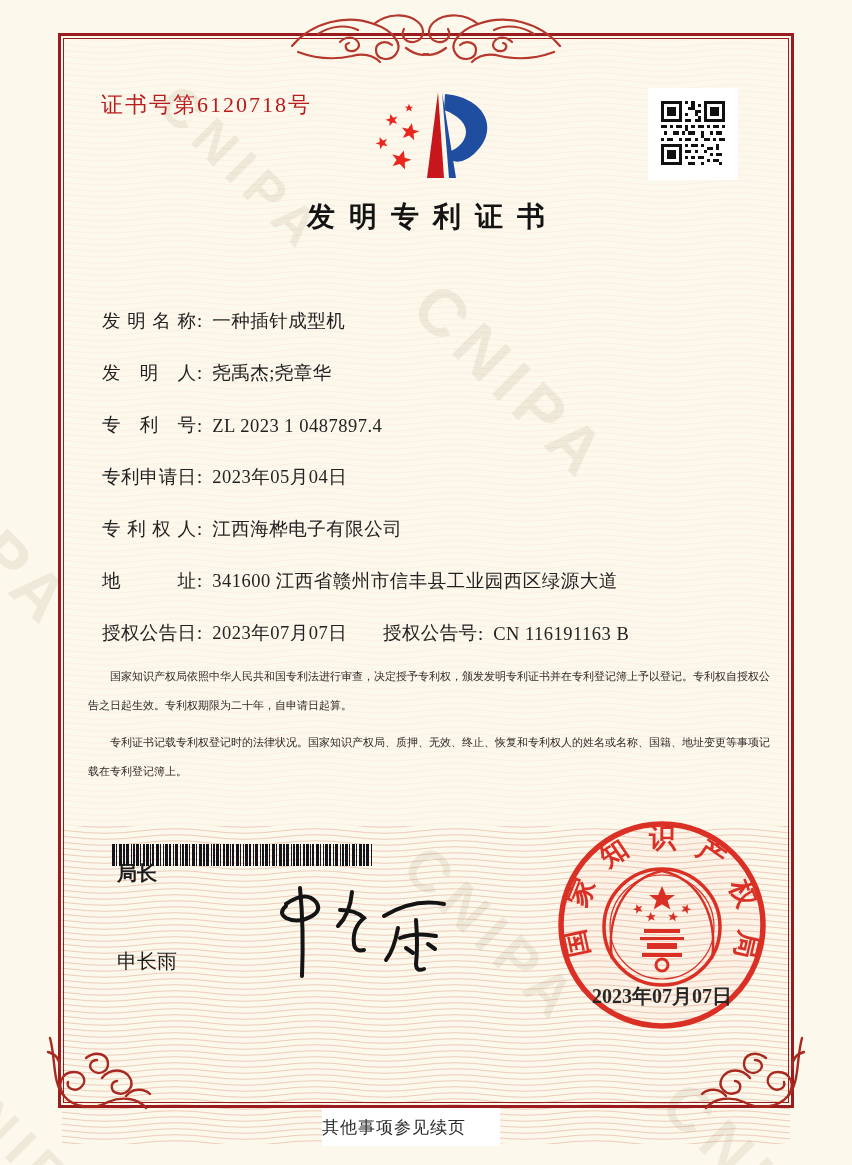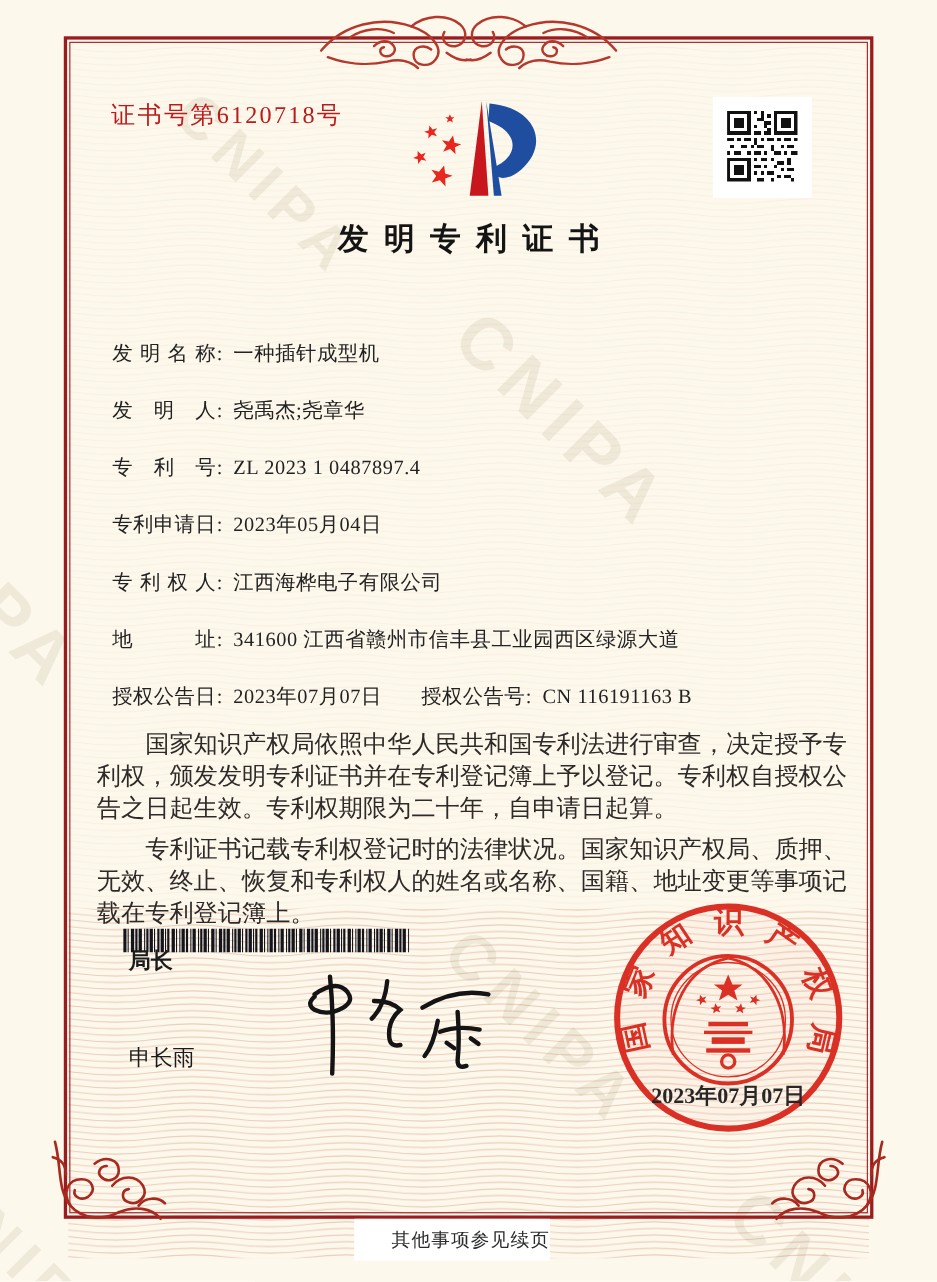--- a/index.html
+++ b/index.html
@@ -40,38 +40,38 @@
   .title{position:absolute;left:58px;top:198px;width:736px;text-align:center;
     font-size:28px;font-weight:600;letter-spacing:14px;color:#141414;text-indent:14px;}
 
   .frow{position:absolute;left:102px;font-size:18.5px;color:#222;white-space:nowrap;}
   .flabel{display:inline-block;width:94px;text-align:justify;text-align-last:justify;vertical-align:bottom;}
   .fcolon{display:inline-block;margin:0 10px 0 1px;}
   .fvalue{letter-spacing:.5px;}
   .fpair2{position:absolute;left:281px;top:0;}
   .r1{top:308px}.r2{top:360px}.r3{top:412px}.r4{top:464px}.r5{top:516px}.r6{top:568px}.r7{top:620px}
 
-  .paras{position:absolute;left:88px;top:662px;width:682px;font-size:22px;
+  .paras{position:absolute;left:88px;top:662px;width:682px;font-size:11px;
     line-height:29px;text-align:justify;color:#2e2a28;}
   .paras p{margin:0 0 8px 0;text-indent:2em;}
 
   .barcode{position:absolute;left:112px;top:844px;}
 
   .sig-title{position:absolute;left:117px;top:860px;font-family:"Liberation Sans","DejaVu Sans",sans-serif;
     font-weight:600;font-size:20px;color:#1c1c1c;}
   .sig-name{position:absolute;left:117px;top:948px;font-family:"Liberation Sans","DejaVu Sans",sans-serif;
     font-weight:400;font-size:20px;color:#1c1c1c;}
   .sig-img{position:absolute;left:248px;top:876px;}
 
   .seal{position:absolute;left:550px;top:813px;opacity:.95;}
 
   .page-no{position:absolute;left:58px;top:1073px;width:736px;text-align:center;font-size:16px;color:#2b2b2b;}
 
   .note-box{position:absolute;left:322px;top:1108px;width:178px;height:38px;background:#ffffff;
-    z-index:5;display:flex;align-items:center;justify-content:flex-end;}
+    z-index:5;display:flex;align-items:center;justify-content:flex-start;}
   .note-box span{font-size:17px;color:#2b2b2b;letter-spacing:1px;}
 </style>
 </head>
 <body>
 
 <div class="page">
 
   <svg class="waves" width="852" height="1165">
     <defs>
       <pattern id="wv" width="140" height="6" patternUnits="userSpaceOnUse">

